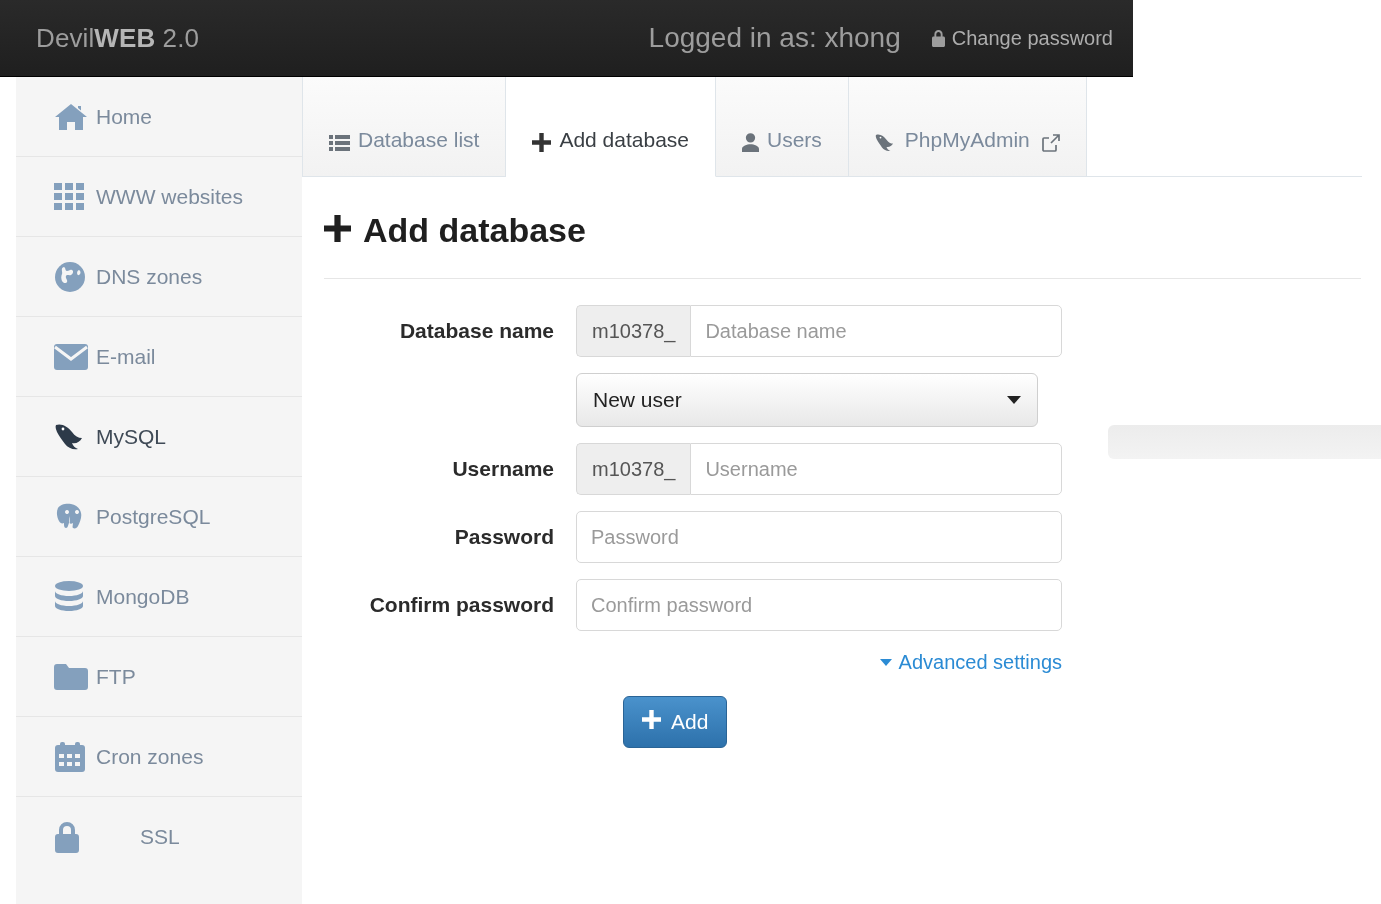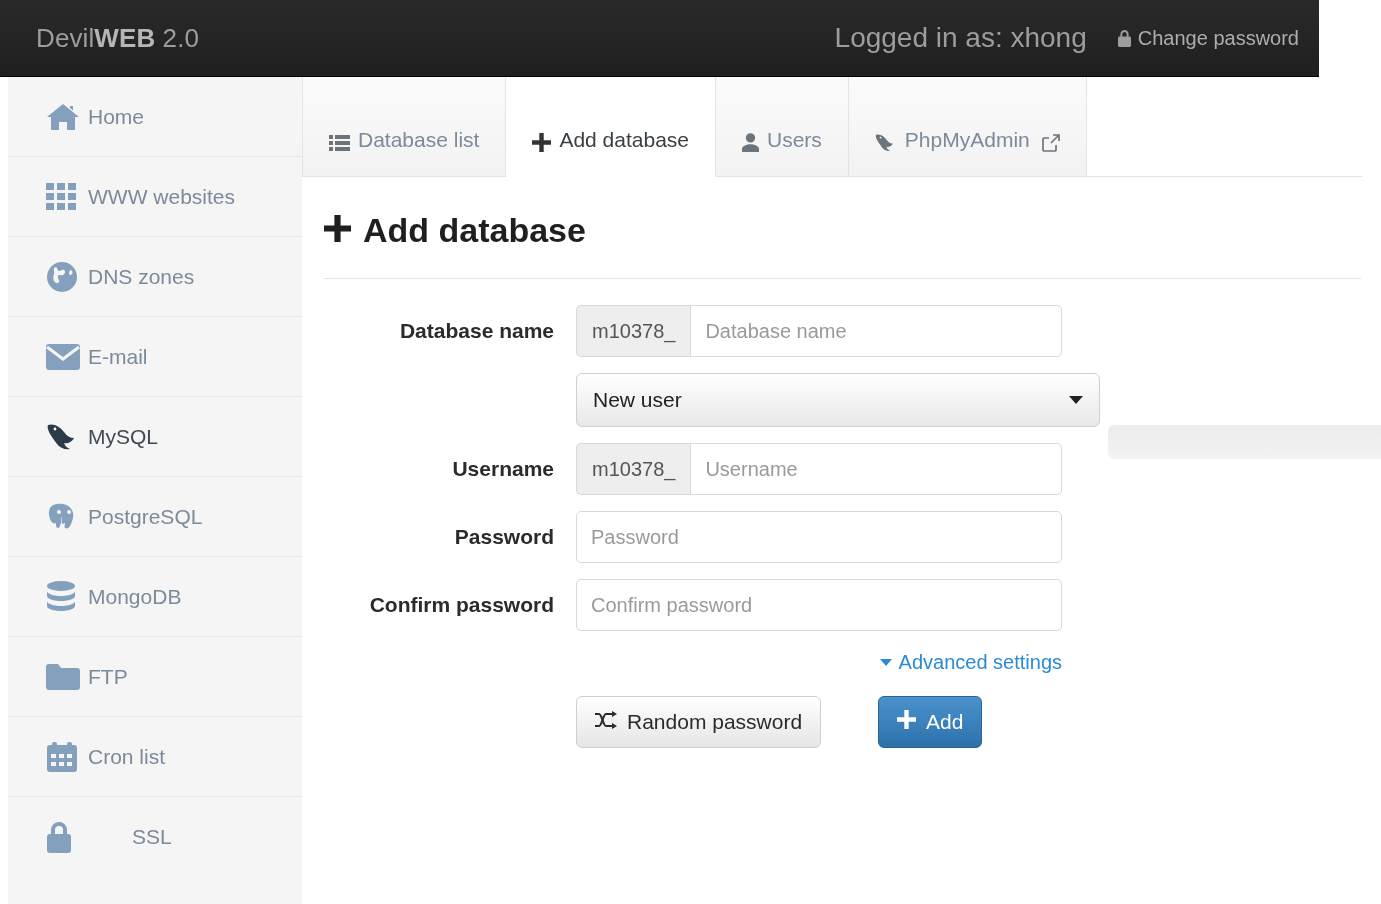--- a/index.html
+++ b/index.html
@@ -6,21 +6,21 @@
   html, body {
     width: 1381px; height: 904px;
     font-family: "Liberation Sans", sans-serif;
     background: #ffffff;
     overflow: hidden;
   }
 
   
   .topbar {
     position: absolute; top: 0; left: 0;
-    width: 1319px; height: 77px;
+    width: 1133px; height: 77px;
     background: linear-gradient(to bottom, #2a2a2a 0%, #1f1f1f 100%);
     border-bottom: 1px solid #000;
     display: flex; align-items: center;
   }
   .brand {
     margin-left: 36px;
     font-size: 26px;
     color: #9d9d9d;
     font-weight: 400;
     letter-spacing: .1px;
@@ -35,21 +35,21 @@
     font-size: 28px; color: #9d9d9d; white-space: nowrap;
   }
   .change-pass {
     font-size: 20px; color: #adadad; white-space: nowrap;
     display: flex; align-items: center; gap: 6px; cursor: pointer;
   }
   .change-pass svg { display: block; }
 
   
   .sidebar {
-    position: absolute; top: 77px; left: 8px;
+    position: absolute; top: 77px; left: 16px;
     width: 320px; height: 827px;
     background: #f5f5f5;
     border-right: 1px solid #e2e2e2;
   }
   .side-item {
     position: relative;
     height: 80px;
     display: flex; align-items: center;
     padding-left: 38px;
     border-bottom: 1px solid #e6e6e6;
@@ -160,21 +160,21 @@
     padding: 0 14px;
     font-size: 20px; color: #333;
     font-family: "Liberation Sans", sans-serif;
     outline: none;
     background: #fff;
   }
   input.fi.solo { border-radius: 5px; }
   input.fi::placeholder { color: #9a9a9a; }
   .select-wrap { width: 486px; position: relative; }
   .sel {
-    width: 524px; height: 54px;
+    width: 462px; height: 54px;
     background: linear-gradient(to bottom, #ffffff 0%, #e8e8e8 100%);
     border: 1px solid #cfcfcf;
     border-radius: 6px;
     display: flex; align-items: center;
     padding: 0 16px;
     font-size: 21px; color: #222;
     cursor: pointer;
   }
   .sel .caret {
     margin-left: auto;
@@ -350,21 +350,21 @@
           <g fill="#f5f5f5">
             <rect x="5" y="13" width="5" height="4"></rect>
             <rect x="13" y="13" width="5" height="4"></rect>
             <rect x="21" y="13" width="5" height="4"></rect>
             <rect x="5" y="21" width="5" height="4"></rect>
             <rect x="13" y="21" width="5" height="4"></rect>
             <rect x="21" y="21" width="5" height="4"></rect>
           </g>
         </svg>
     </span>
-    <span class="lbl">Cron list</span>
+    <span class="lbl">Cron zones</span>
   </div>
 
   <div class="side-item">
     <span class="ico">
       <svg width="26" height="32" viewBox="0 0 26 32">
           <path fill="currentColor" d="M5 13V9a8 8 0 0 1 16 0v4h1a3 3 0 0 1 3 3v13a3 3 0 0 1-3 3H4a3 3 0 0 1-3-3V16a3 3 0 0 1 3-3h1zm4 0h8V9a4 4 0 0 0-8 0v4z"></path>
         </svg>
     </span>
     <span class="lbl">SSL</span>
   </div>
@@ -479,32 +479,20 @@
       </div>
 
       <div class="adv-row">
         <div class="adv-link">
           <span class="dcaret"></span>
           <span>Advanced settings</span>
         </div>
       </div>
 
       <div class="btn-row">
-        <div class="btn btn-default">
-          <span>
-            <svg width="22" height="18" viewBox="0 0 22 18">
-                <g fill="none" stroke="#2b2b2b" stroke-width="2.2">
-                  <path d="M0 3h4c3 0 4 12 7 12h7"></path>
-                  <path d="M0 15h4c3 0 4-12 7-12h7"></path>
-                </g>
-                <path fill="#2b2b2b" d="M17 0l5 3-5 3zM17 12l5 3-5 3z"></path>
-              </svg>
-          </span>
-          <span>Random password</span>
-        </div>
         <div class="btn btn-primary">
           <span>
             <svg width="19" height="19" viewBox="0 0 19 19">
                 <path fill="#fff" d="M7.3 0h4.4v7.3H19v4.4h-7.3V19H7.3v-7.3H0V7.3h7.3z"></path>
               </svg>
           </span>
           <span>Add</span>
         </div>
       </div>
     </div>

